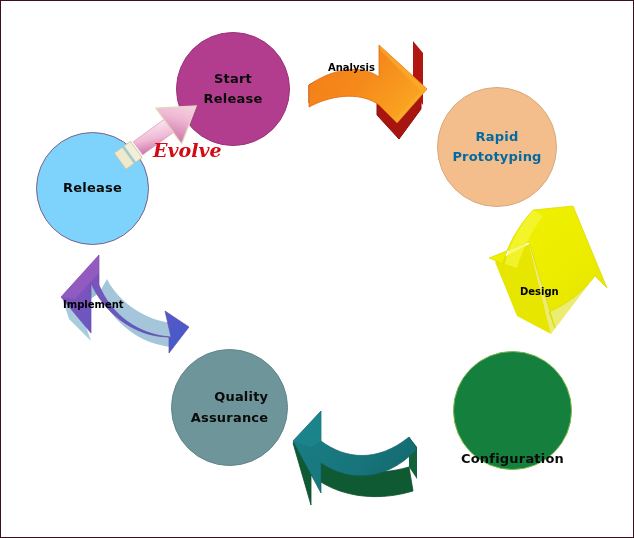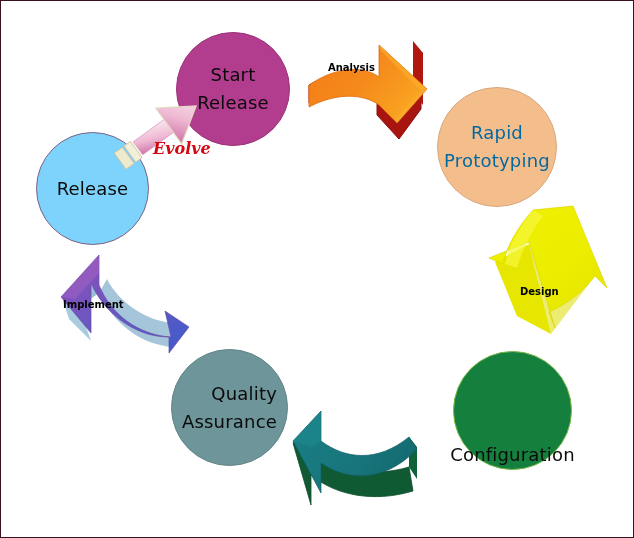--- a/index.html
+++ b/index.html
@@ -15,43 +15,43 @@
   .node{
     position:absolute;
     border-radius:50%;
     display:flex;
     align-items:center;
     justify-content:center;
     text-align:center;
     box-sizing:border-box;
   }
   .node .label{
-    font-weight:normal;
-    font-size:18px;
+    font-weight:bold;
+    font-size:13px;
     color:#0a0a0a;
     line-height:1.55;
     letter-spacing:.2px;
     pointer-events:none;
   }
   .arrow-wrap{position:absolute;}
   .arrow-wrap svg{display:block;overflow:visible;}
   .arrow-label{
     position:absolute;
     font-weight:bold;
     font-size:10px;
     color:#000;
     white-space:nowrap;
     pointer-events:none;
   }
   .evolve-label{
     position:absolute;
     font-family:"DejaVu Serif", serif;
     font-weight:bold;
     font-style:italic;
-    font-size:16px;
+    font-size:19px;
     white-space:nowrap;
   }
 </style>
 </head>
 <body>
 
 <div id="canvas" style="background: rgb(255, 255, 255); border-color: rgb(59, 16, 32);">
 
   <div class="node" id="node-start-planning" style="left: 175px; top: 31px; width: 114px; height: 114px; background: rgb(178, 61, 142); border: 1px solid rgb(156, 51, 121);">
     <div class="label" style="color: rgb(10, 10, 10);">

